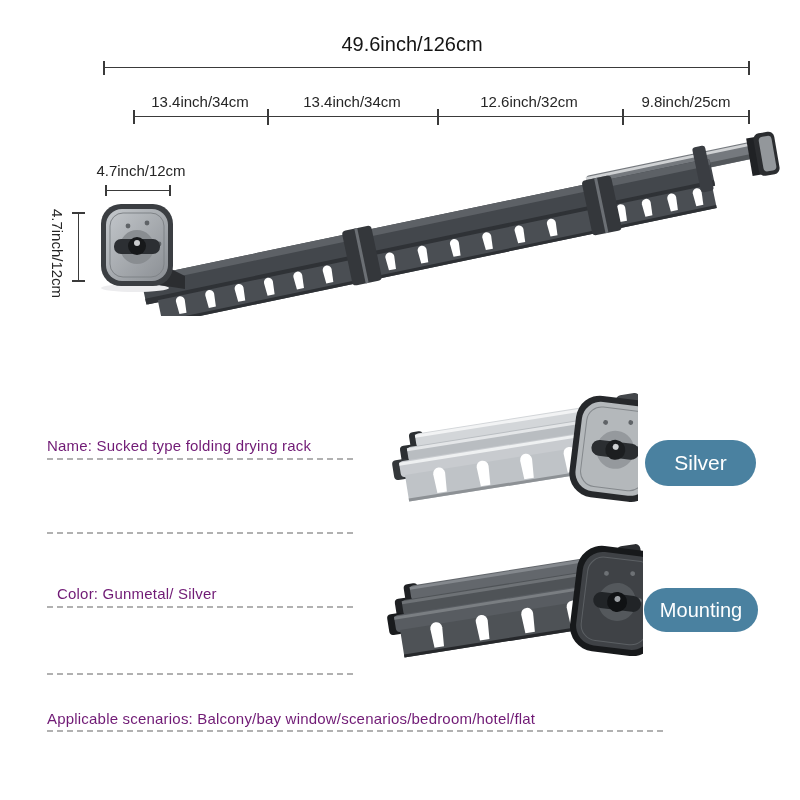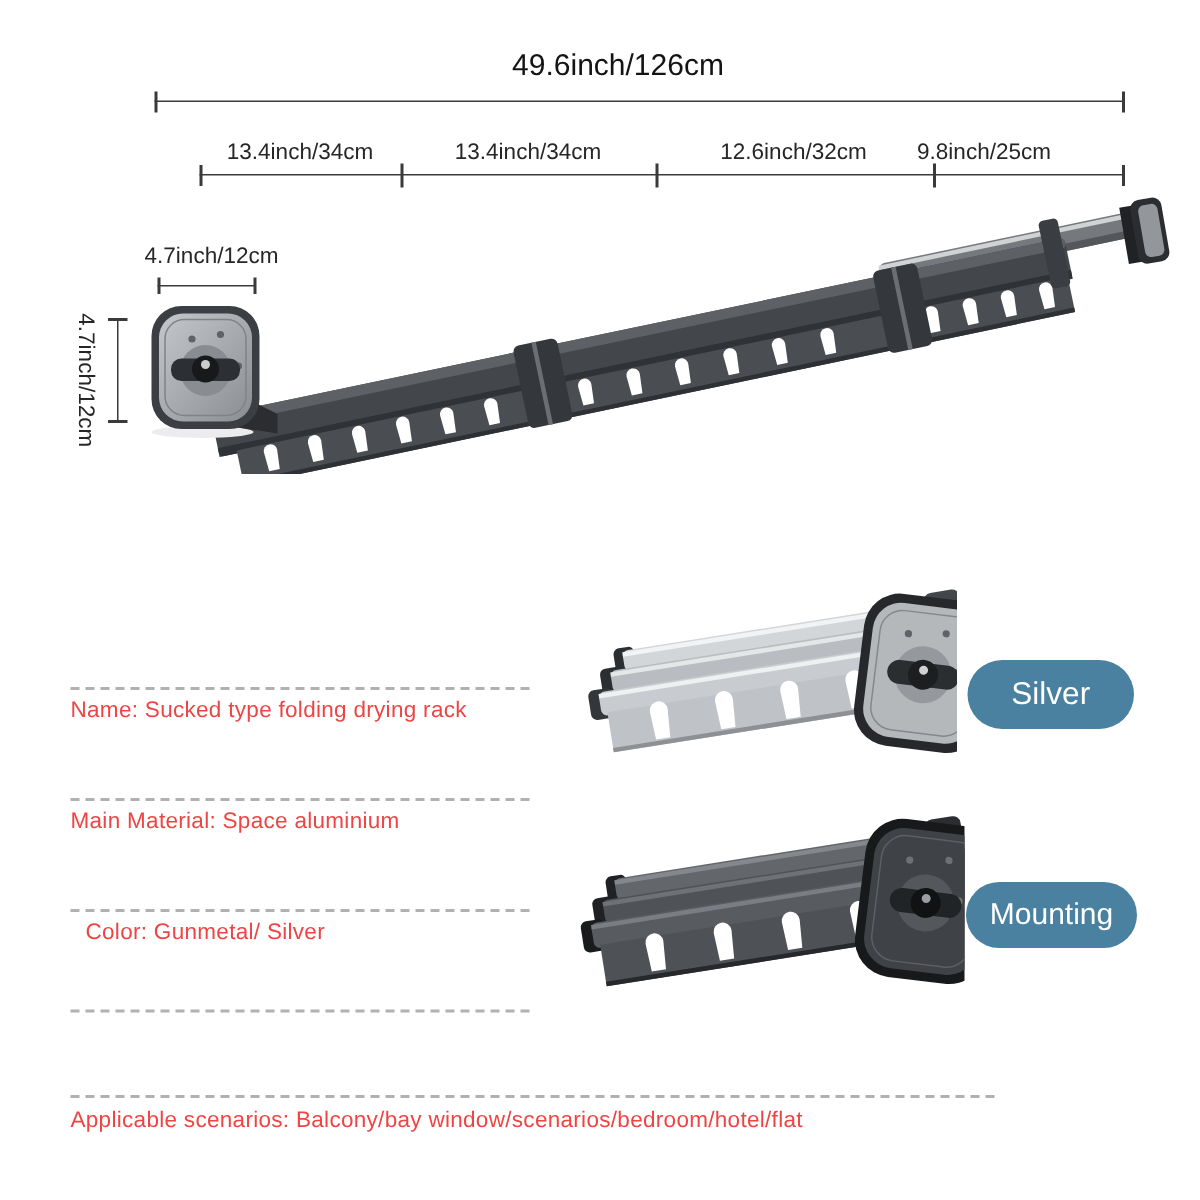--- a/index.html
+++ b/index.html
@@ -6,40 +6,40 @@
   .page{position:relative;width:800px;height:800px;background:#fff;overflow:hidden;
         font-family:"Liberation Sans", sans-serif;color:#1e1e1e;}
   .abs{position:absolute;}
   .dimtext{font-size:15px;color:#262626;white-space:nowrap;}
   .center{transform:translateX(-50%);}
   .hline{height:0;border-top:1.6px solid #3a3a3a;}
   .vline{width:0;border-left:1.6px solid #3a3a3a;}
   .tick-v{width:1.6px;background:#3a3a3a;}
   .tick-h{height:1.6px;background:#3a3a3a;}
   .title{font-size:20px;font-weight:500;color:#141414;}
-  .spec{font-size:15px;color:#ef4444;letter-spacing:.2px;white-space:nowrap;margin-top:28px;}
+  .spec{font-size:15px;color:#701a75;letter-spacing:.2px;white-space:nowrap;}
   .dash{height:0;border-top:2px dashed #b1b1b1;}
   .pill{display:flex;align-items:center;justify-content:center;color:#ffffff;
         background:#4a81a0;font-weight:500;}
   .vrot{transform:rotate(90deg);transform-origin:center;}
 </style>
 </head>
 <body>
 
 <div class="page">
 
   <div class="abs title center" style="left:412px;top:33px">49.6inch/126cm</div>
   <div class="abs hline" style="left:103px;top:67px;width:647px"></div>
   <div class="abs tick-v" style="left:103px;top:61px;height:14px"></div>
   <div class="abs tick-v" style="left:748px;top:61px;height:14px"></div>
 
   <div class="abs dimtext center" style="left:200px;top:93px">13.4inch/34cm</div>
   <div class="abs dimtext center" style="left:352px;top:93px">13.4inch/34cm</div>
   <div class="abs dimtext center" style="left:529px;top:93px">12.6inch/32cm</div>
-  <div class="abs dimtext center" style="left:656px;top:93px">9.8inch/25cm</div>
+  <div class="abs dimtext center" style="left:686px;top:93px">9.8inch/25cm</div>
   <div class="abs hline" style="left:133px;top:116px;width:617px"></div>
   <div class="abs tick-v" style="left:133px;top:110px;height:14px"></div>
   <div class="abs tick-v" style="left:267px;top:109px;height:16px"></div>
   <div class="abs tick-v" style="left:437px;top:109px;height:16px"></div>
   <div class="abs tick-v" style="left:622px;top:109px;height:16px"></div>
   <div class="abs tick-v" style="left:748px;top:110px;height:14px"></div>
 
   <div class="abs dimtext center" style="left:141px;top:162px">4.7inch/12cm</div>
   <div class="abs hline" style="left:105px;top:190px;width:65px"></div>
   <div class="abs tick-v" style="left:105px;top:185px;height:11px"></div>
@@ -189,21 +189,20 @@
       <circle cx="44" cy="51" r="3" fill="#9a9ea2"></circle>
     </g>
   </svg>
   <div class="abs pill" style="left:644px;top:588px;width:114px;height:44px;border-radius:22px;font-size:20px">
     <span>Mounting</span>
   </div>
 
   <div class="abs spec" style="left:47px;top:437px">Name: Sucked type folding drying rack</div>
   <div class="abs dash" style="left:47px;top:458px;width:306px"></div>
 
-  <div class="abs spec" style="left:47px;top:511px">Main Material: Space aluminium</div>
   <div class="abs dash" style="left:47px;top:532px;width:306px"></div>
 
   <div class="abs spec" style="left:57px;top:585px">Color: Gunmetal/ Silver</div>
   <div class="abs dash" style="left:47px;top:606px;width:306px"></div>
 
   <div class="abs dash" style="left:47px;top:673px;width:306px"></div>
 
   <div class="abs spec" style="left:47px;top:710px">Applicable scenarios: Balcony/bay window/scenarios/bedroom/hotel/flat</div>
   <div class="abs dash" style="left:47px;top:730px;width:616px"></div>
 

